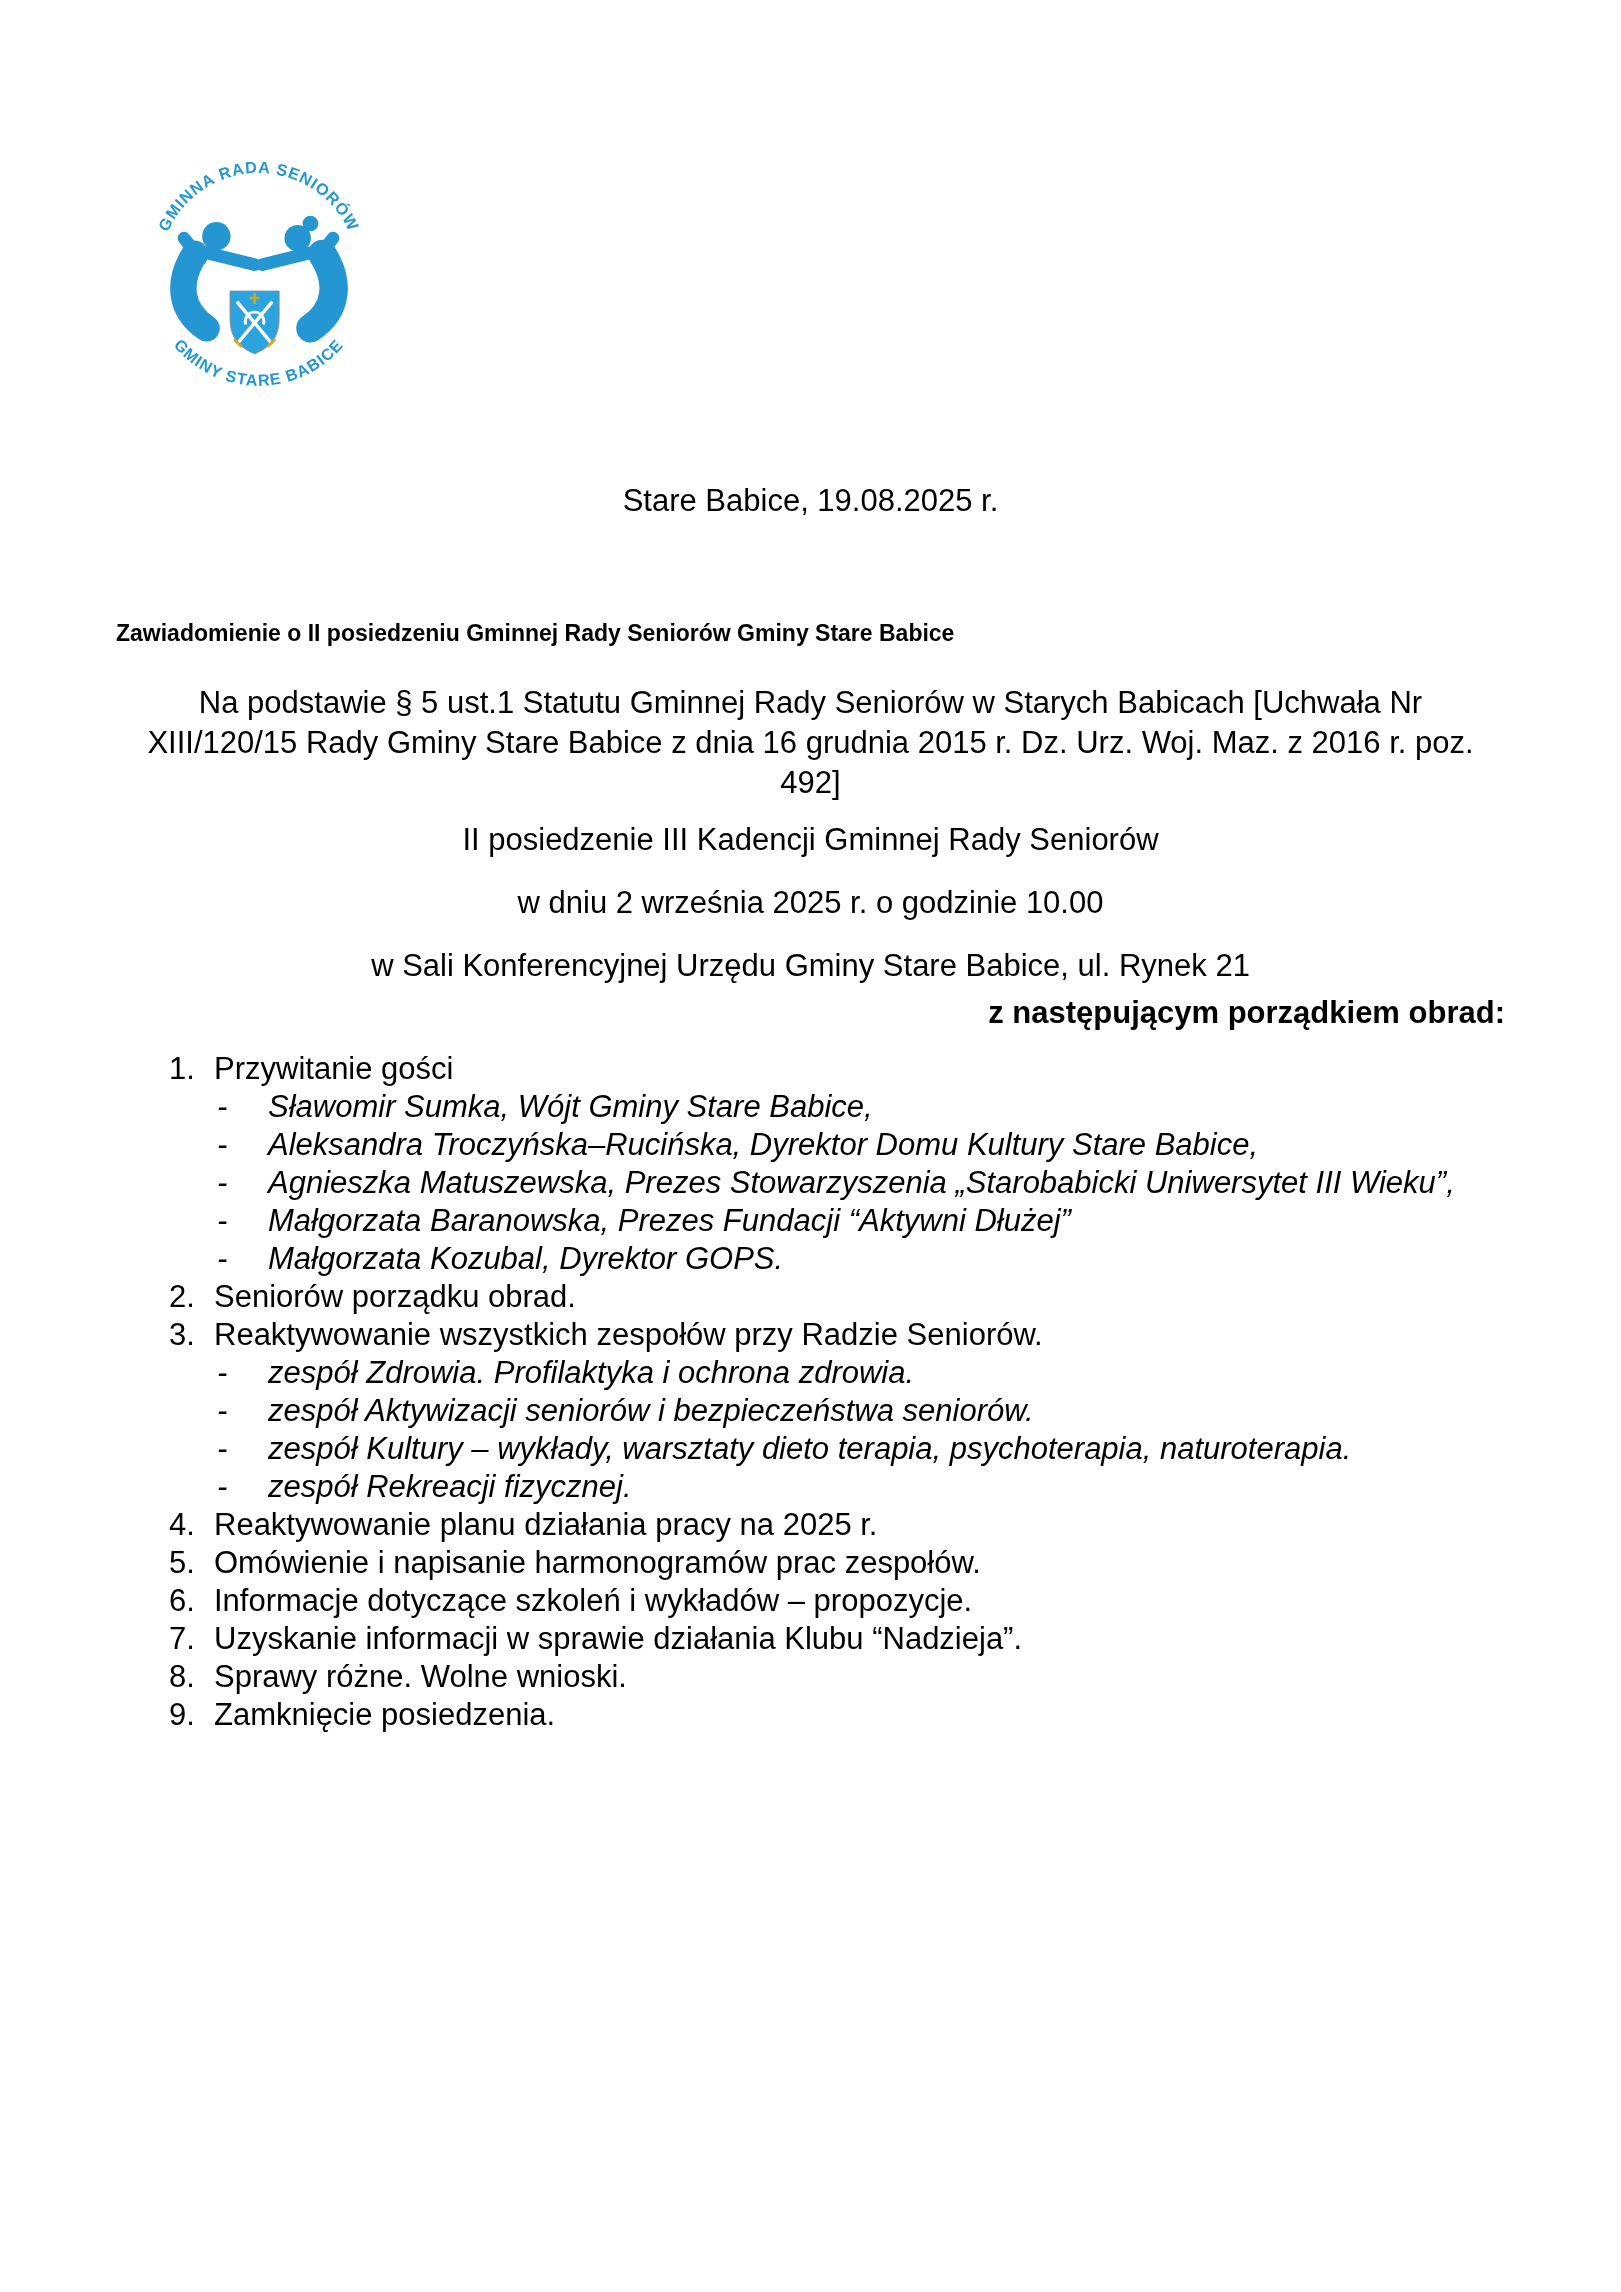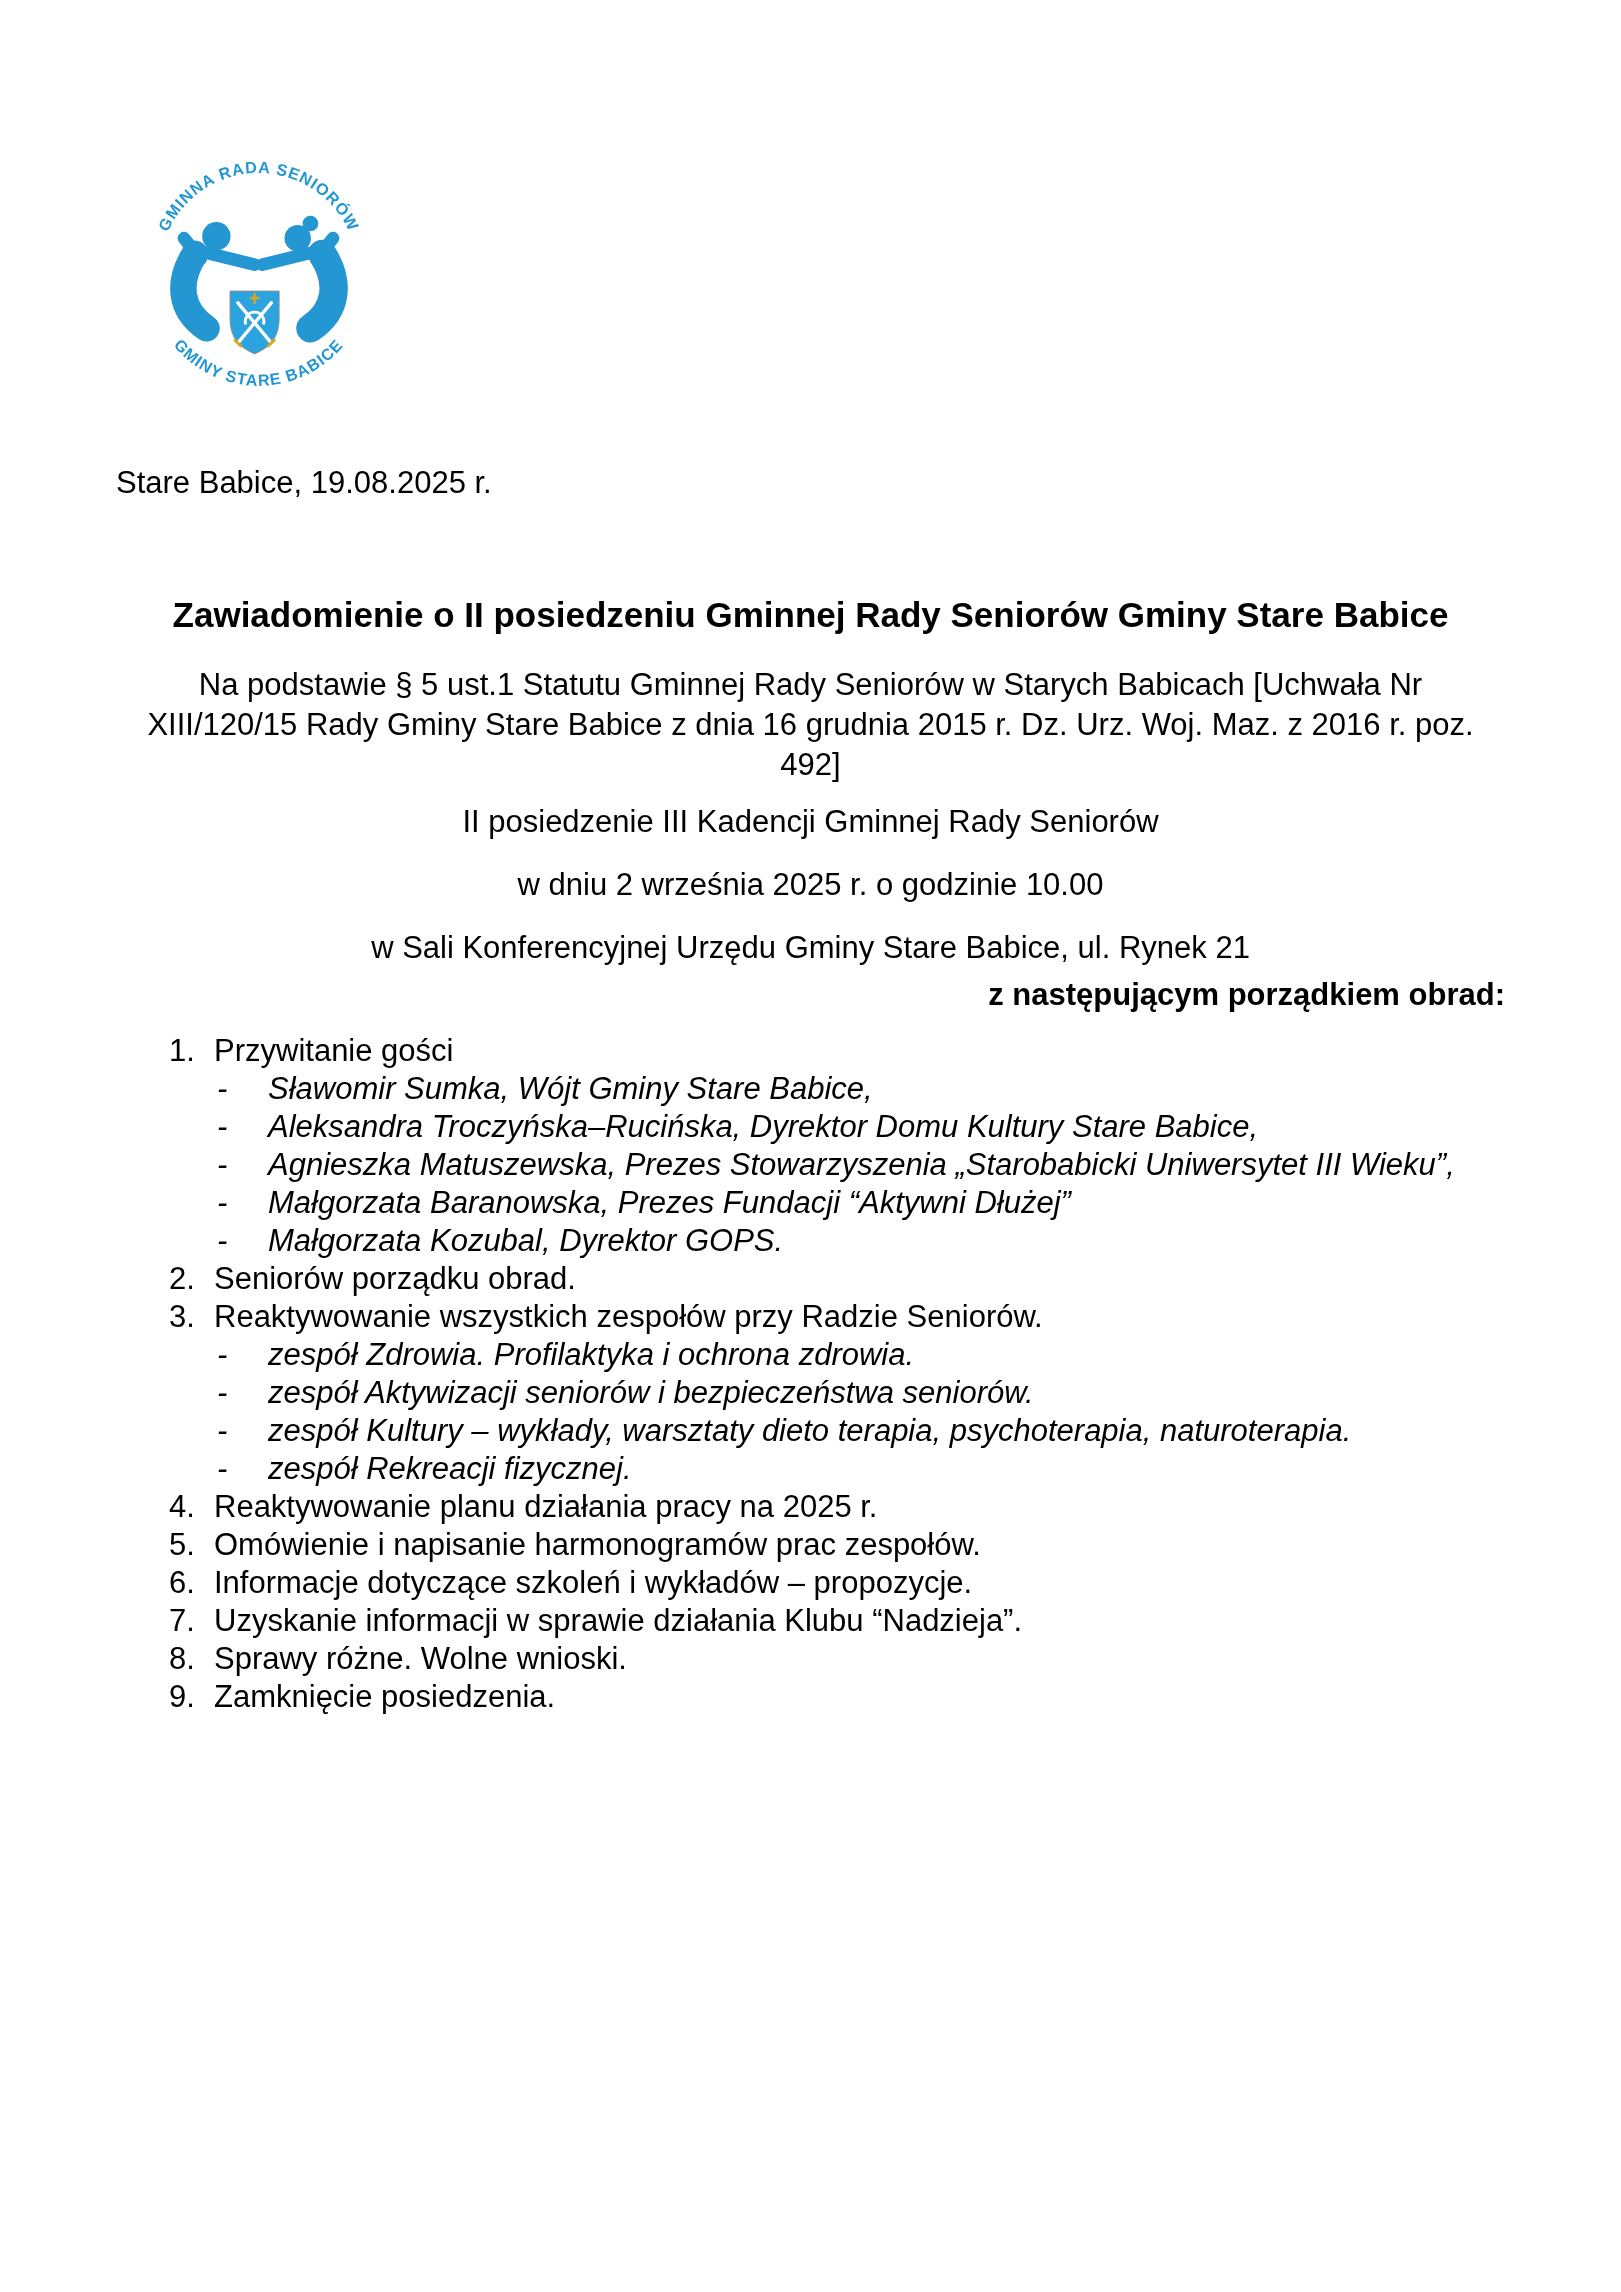--- a/index.html
+++ b/index.html
@@ -22,27 +22,27 @@
     margin: 150px 0 0 19.6px;
   }
   .arc-text {
     font-family: "Liberation Sans", sans-serif;
     font-weight: 700;
     font-size: 16.5px;
     letter-spacing: 1px;
     fill: #2497d3;
   }
   .date-line {
+    text-align: center;
+    margin-top: 87px;
+  }
+  .doc-title {
+    font-size: 23px;
+    font-weight: 700;
     text-align: left;
-    margin-top: 69px;
-  }
-  .doc-title {
-    font-size: 35px;
-    font-weight: 700;
-    text-align: center;
     margin: 94px 0 0 0;
   }
   .intro {
     text-align: center;
     line-height: 40px;
     max-width: 1353px;
     margin: 31px auto 0 auto;
   }
   .p-center { text-align: center; margin: 25.5px 0 0 0; }
   .p-center.first { margin-top: 38px; }

